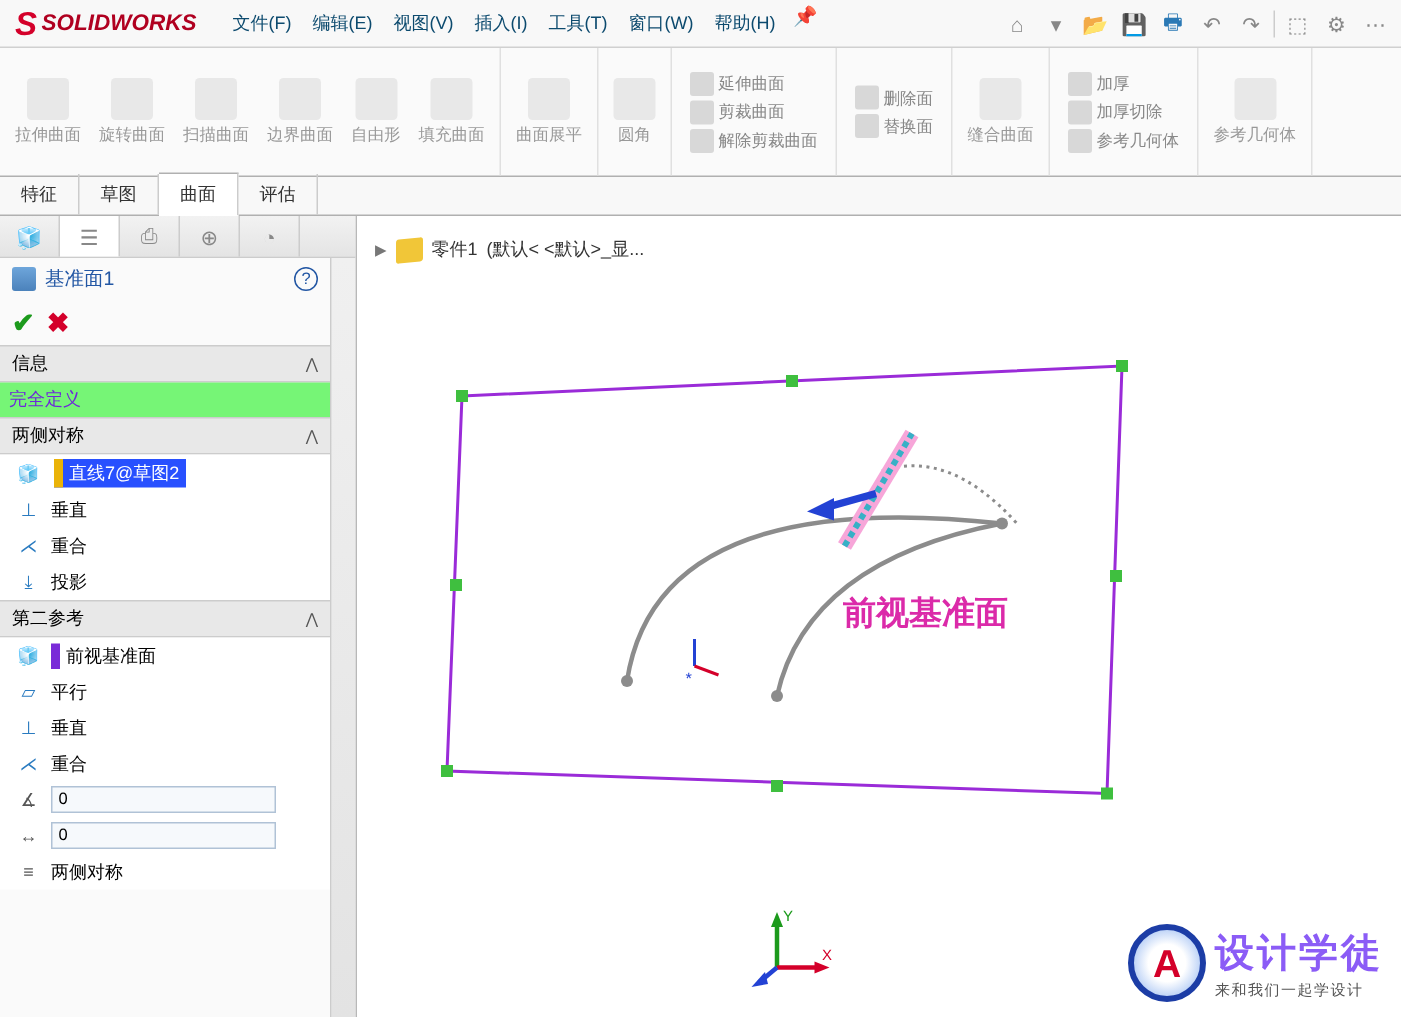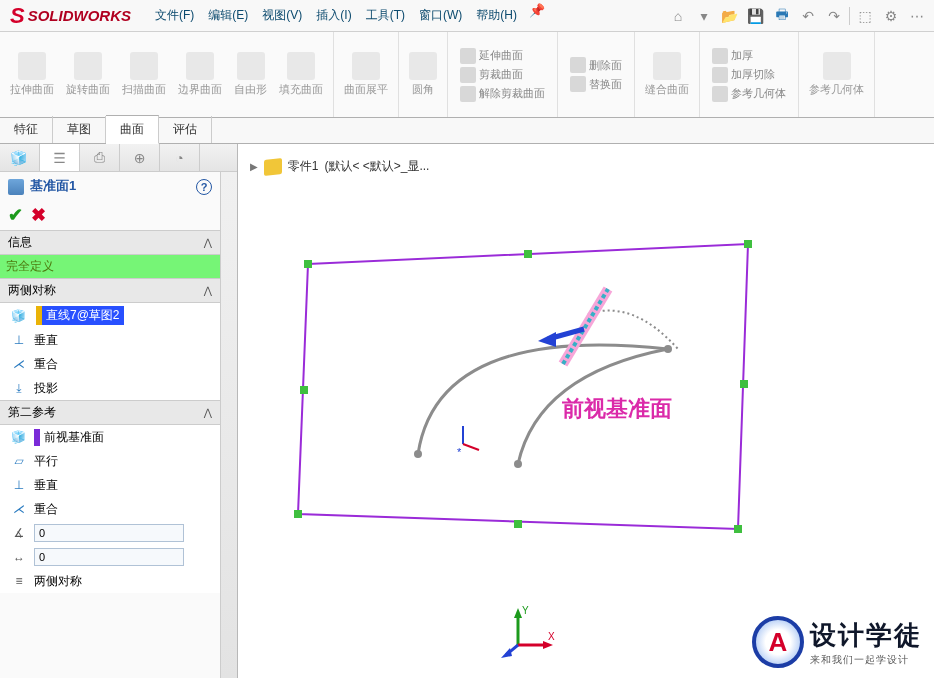--- a/index.html
+++ b/index.html
@@ -23,48 +23,48 @@
 .tabs { height: 26px; background: #f8f8f8; display: flex; align-items: flex-end; border-bottom: 1px solid #b0b0b0; }
 .tab { font-size: 12px; padding: 5px 14px; color: #333; border-right: 1px solid #ccc; cursor: pointer; }
 .tab.active { background: #fff; border-top: 1px solid #b0b0b0; border-bottom: 1px solid #fff; margin-bottom: -1px; position: relative; }
 .view-toolbar { position: absolute; right: 6px; top: 146px; display: flex; gap: 8px; align-items:center; }
 .view-toolbar span { font-size: 15px; color: #2b79b5; }
 .main { display: flex; height: calc(100% - 144px); }
 .sidebar { width: 238px; border-right: 1px solid #b8b8b8; background: #fafafa; display: flex; flex-direction: column; overflow: hidden; }
 .side-tabs { height: 28px; background: linear-gradient(#f2f2f2,#e4e4e4); display: flex; align-items: center; border-bottom: 1px solid #ccc; }
 .side-tab { width: 40px; height: 100%; display: flex; align-items: center; justify-content: center; border-right: 1px solid #ccc; font-size: 14px; color: #888; cursor: pointer; }
 .side-tab.active { background: #fff; }
-.prop-head { display: flex; align-items: flex-end; padding: 5px 8px; font-size: 13px; color: #2357a4; font-weight: bold; }
+.prop-head { display: flex; align-items: center; padding: 5px 8px; font-size: 13px; color: #2357a4; }
 .prop-head .cube { width: 16px; height: 16px; background: linear-gradient(#6ea6db,#4b82bb); margin-right: 6px; border-radius: 2px; }
 .help-q { margin-left: auto; color: #2357a4; border: 1px solid #2357a4; width: 16px; height: 16px; border-radius: 50%; font-size: 11px; display: flex; align-items:center; justify-content:center; }
 .confirm-row { display: flex; gap: 8px; padding: 4px 8px; font-size: 18px; }
 .confirm-row .ok { color: #1c9a1c; font-weight: bold; cursor:pointer; }
 .confirm-row .cx { color: #d4002a; font-weight: bold; cursor:pointer; }
 .section-hdr { background: #e8e8e8; padding: 3px 8px; font-size: 12px; display: flex; align-items: center; justify-content: space-between; border-top: 1px solid #ccc; border-bottom: 1px solid #ccc; }
 .section-hdr .chev { font-size: 10px; color: #555; }
-.status-row { background: #76f576; color: #4d7c0f; font-size: 12px; padding: 3px 6px; }
+.status-row { background: #76f576; color: #6d28d9; font-size: 12px; padding: 3px 6px; }
 .ref-list { background: #fff; }
 .ref-item { display: flex; align-items: center; gap: 6px; padding: 3px 10px; font-size: 12px; }
 .ref-item .ri-ico { width: 18px; height: 18px; display: flex; align-items:center; justify-content:center; }
 .sel-box { background: #2850ff; color: #fff; padding: 1px 4px; margin-left: 2px; }
 .sel-box-pink { border-left: 6px solid #eab308; }
 .sel-box-purple { border-left: 6px solid #7a2bd8; }
 .ref-item input[type=text] { width: 150px; border: 1px solid #b0c2d6; height: 18px; font-size: 11px; padding: 0 4px; background: #f6f9fc; }
 .scrollbar-side { width: 17px; background: linear-gradient(#f0f0f0,#e3e3e3); border-left: 1px solid #ccc; }
 .side-body { display:flex; flex:1; overflow:hidden; }
 .side-content { flex:1; overflow-y:auto; }
 .canvas { flex: 1; background: #fff; position: relative; }
 .breadcrumb { position:absolute; top: 14px; left: 12px; font-size: 12px; color: #333; display: flex; align-items:center; gap:6px; }
 .breadcrumb .arrow-t { color: #777; font-size: 10px; }
 .breadcrumb .part-ico { width: 18px; height: 16px; background: #f1c638; border-radius: 2px; transform: skewY(-6deg); }
 .plane-label { position:absolute; left:324px; top:250px; font-size: 22px; color: #db2aa9; font-weight: 600; }
 .triad { position:absolute; left:260px; bottom:18px; }
 .watermark { position:absolute; right: 12px; bottom: 10px; display:flex; align-items:center; gap:6px; }
 .wm-circle { width:52px; height:52px; border:4px solid #1c3da6; border-radius:50%; display:flex; align-items:center; justify-content:center; color:#d4002a; font-size:26px; font-weight:bold; background: radial-gradient(#fff 40%, #c2d6f7 70%); }
-.wm-text { font-size: 26px; font-weight: bold; color: #0f172a; letter-spacing: 2px; }
+.wm-text { font-size: 26px; font-weight: bold; color: #8b5cf6; letter-spacing: 2px; }
 .wm-sub { font-size: 10px; color: #555; display:block; letter-spacing:1px; }
 </style>
 </head>
 <body>
 
 <div class="menubar">
   <div class="logo">
     <span class="logo-s">S</span>
     <span>SOLIDWORKS</span>
   </div>

